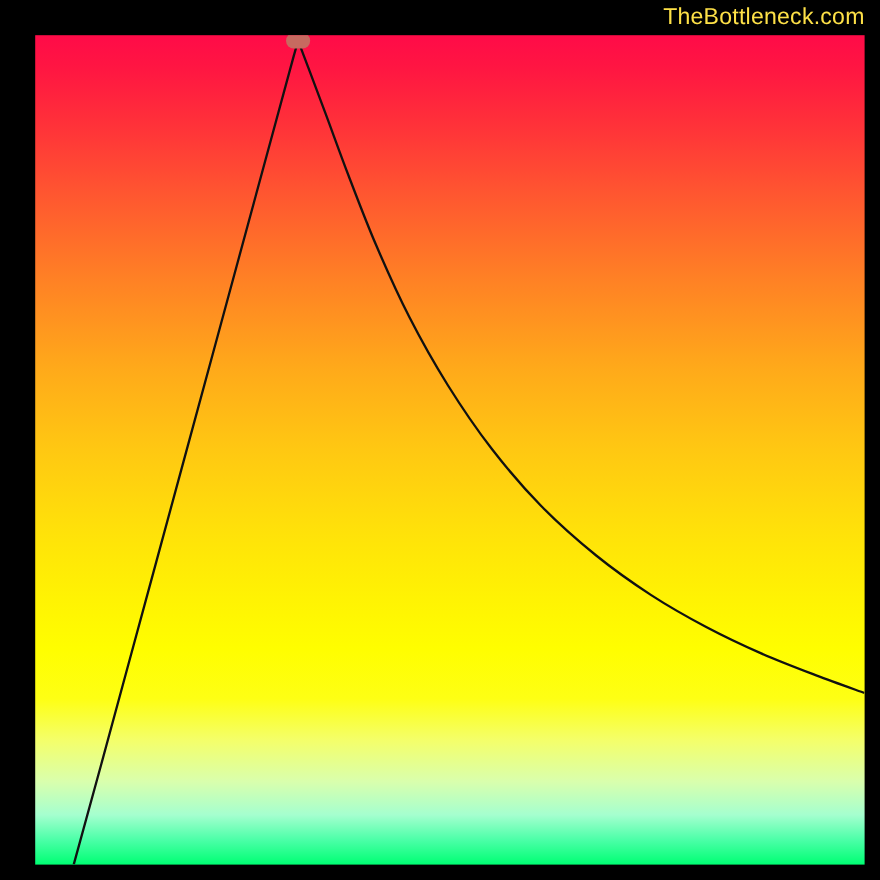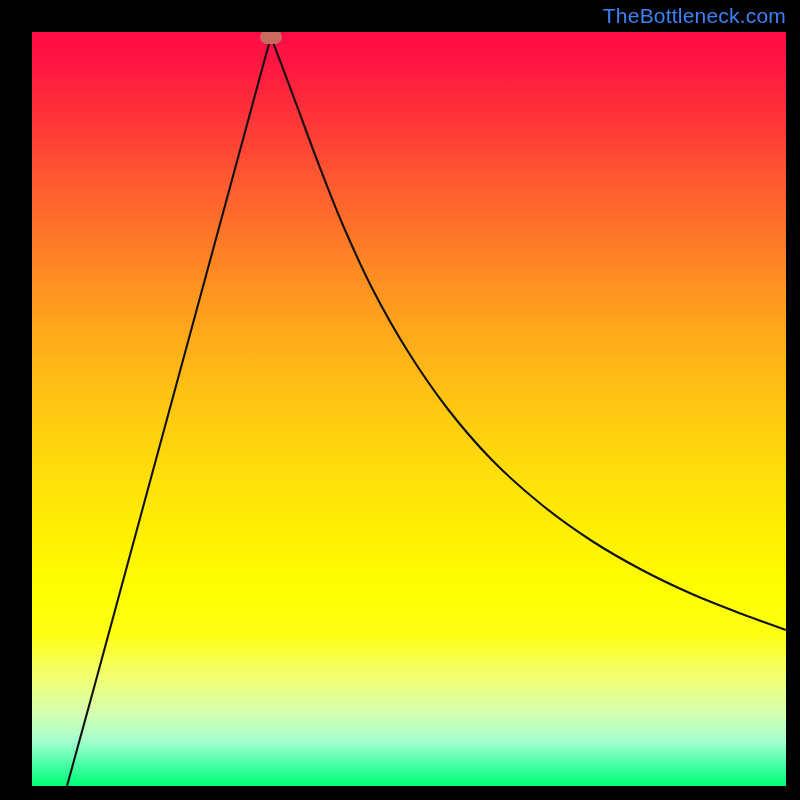--- a/index.html
+++ b/index.html
@@ -8,21 +8,21 @@
     height: 800px;
     background: #000000;
     position: relative;
     overflow: hidden;
     font-family: Arial, Helvetica, sans-serif;
   }
   .watermark {
     position: absolute;
     top: 4px;
     right: 14px;
-    color: #3b82f6;
+    color: #fde047;
     font-size: 21px;
     font-weight: 400;
     letter-spacing: 0.2px;
     z-index: 10;
   }
   .plot-area {
     position: absolute;
     left: 32px;
     top: 32px;
     width: 754px;

